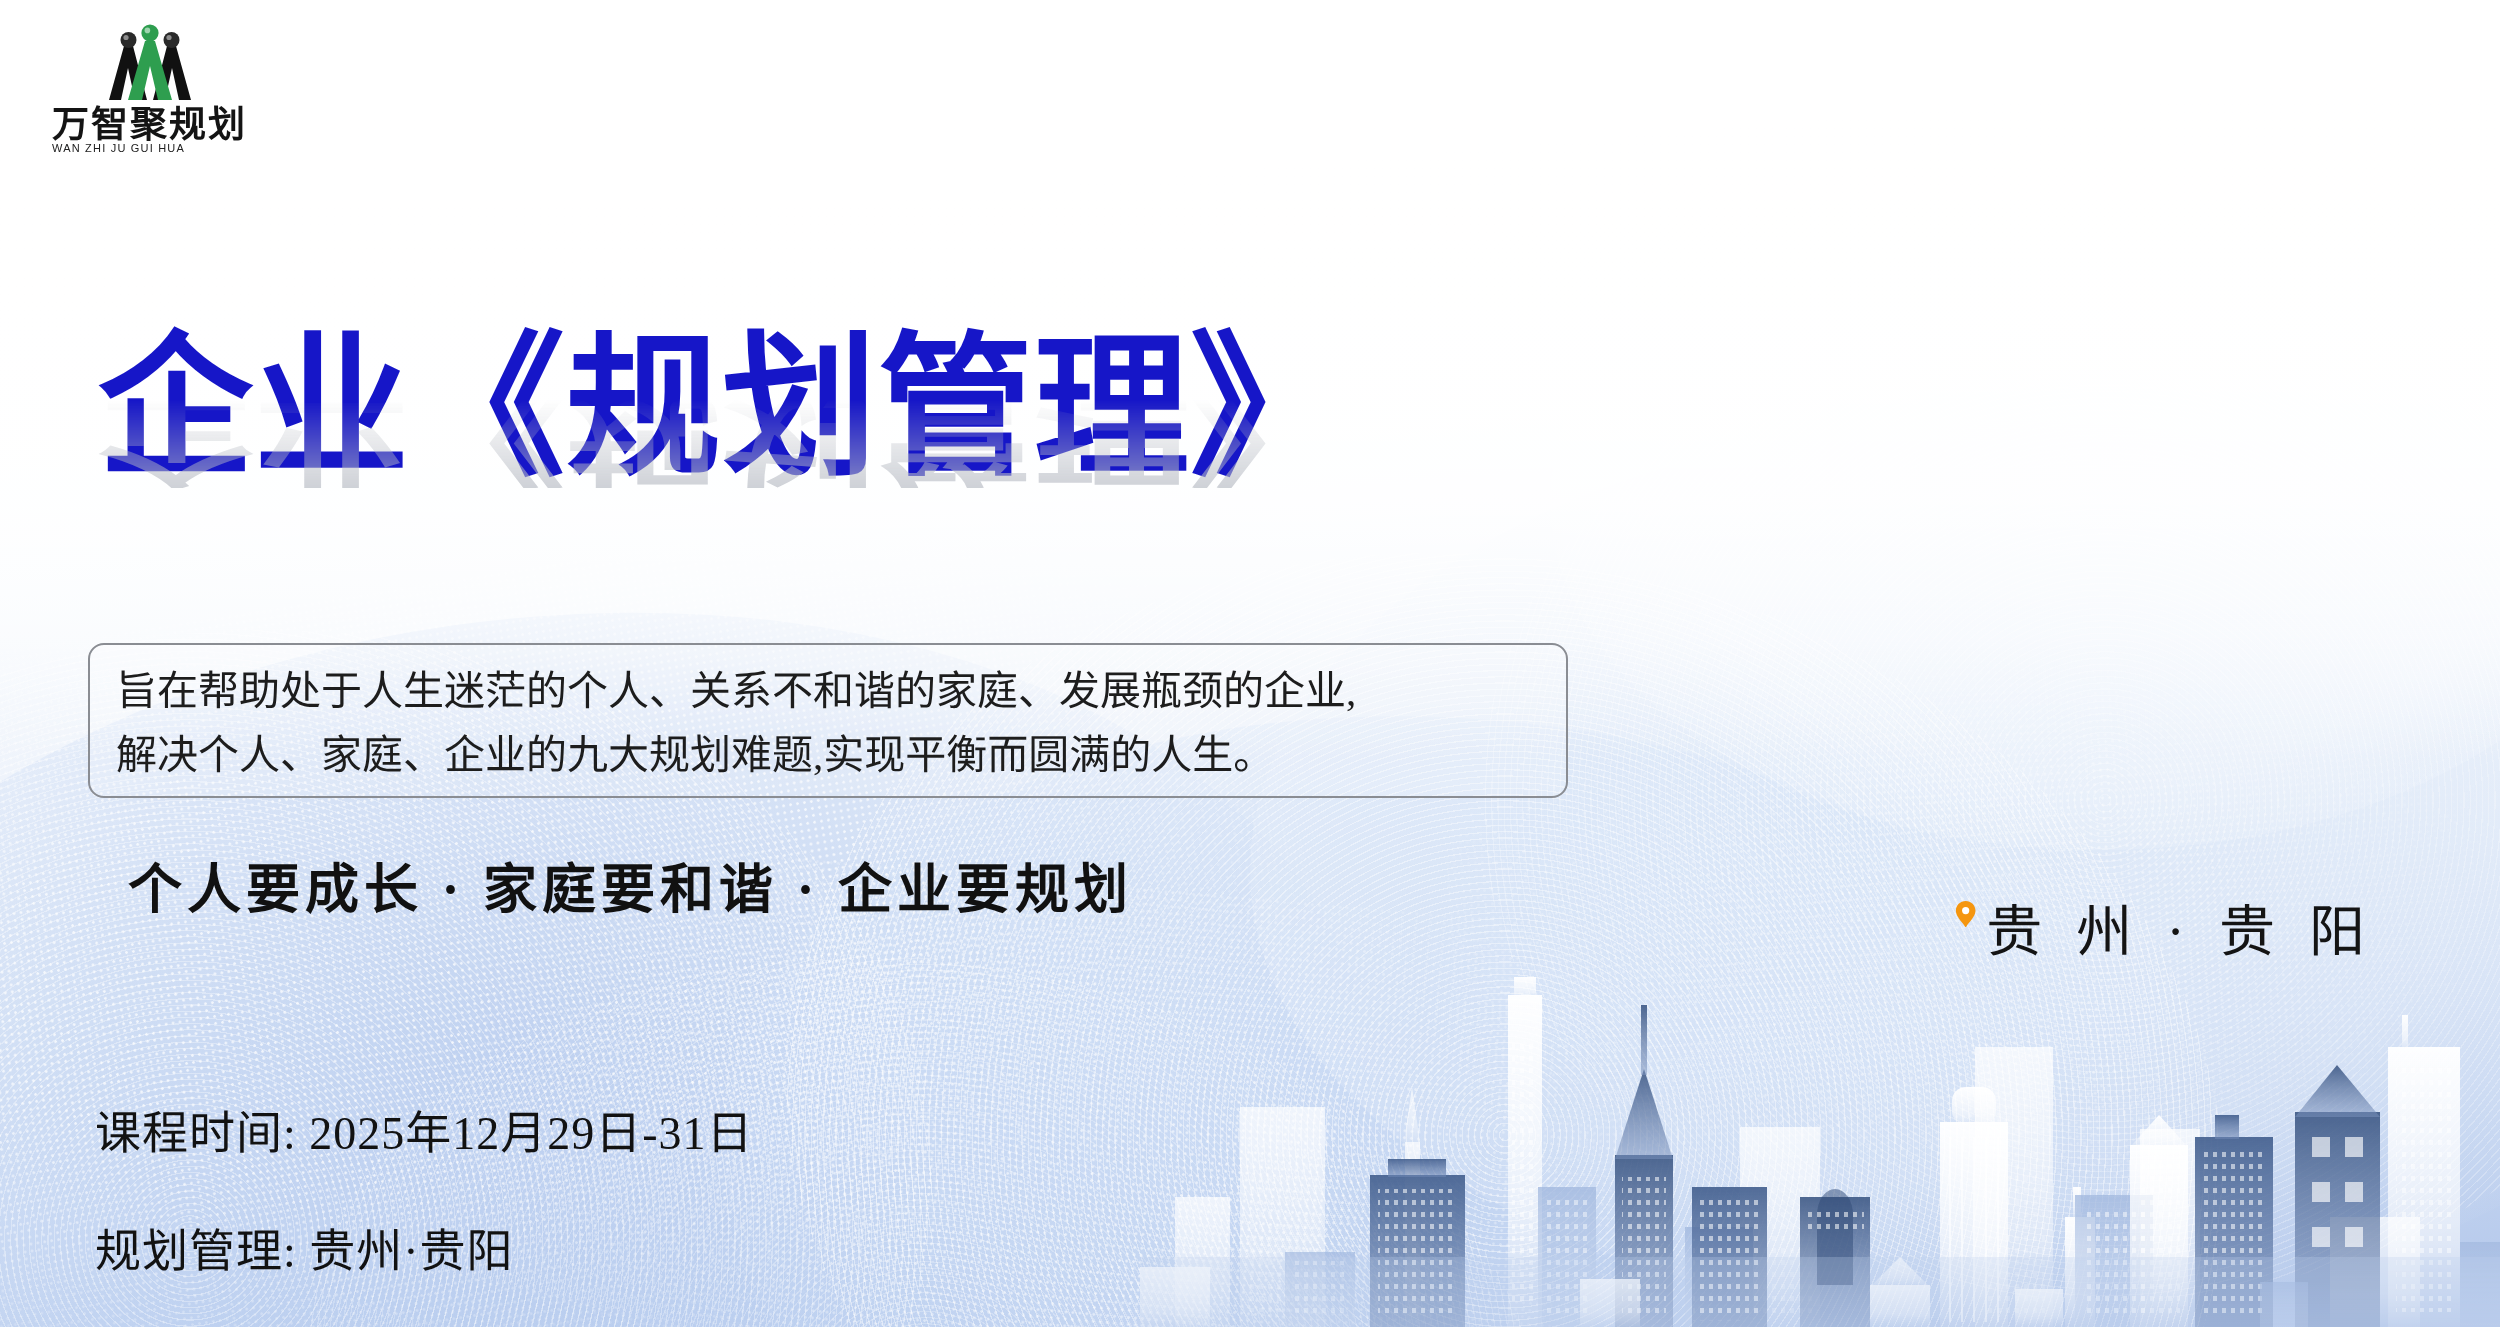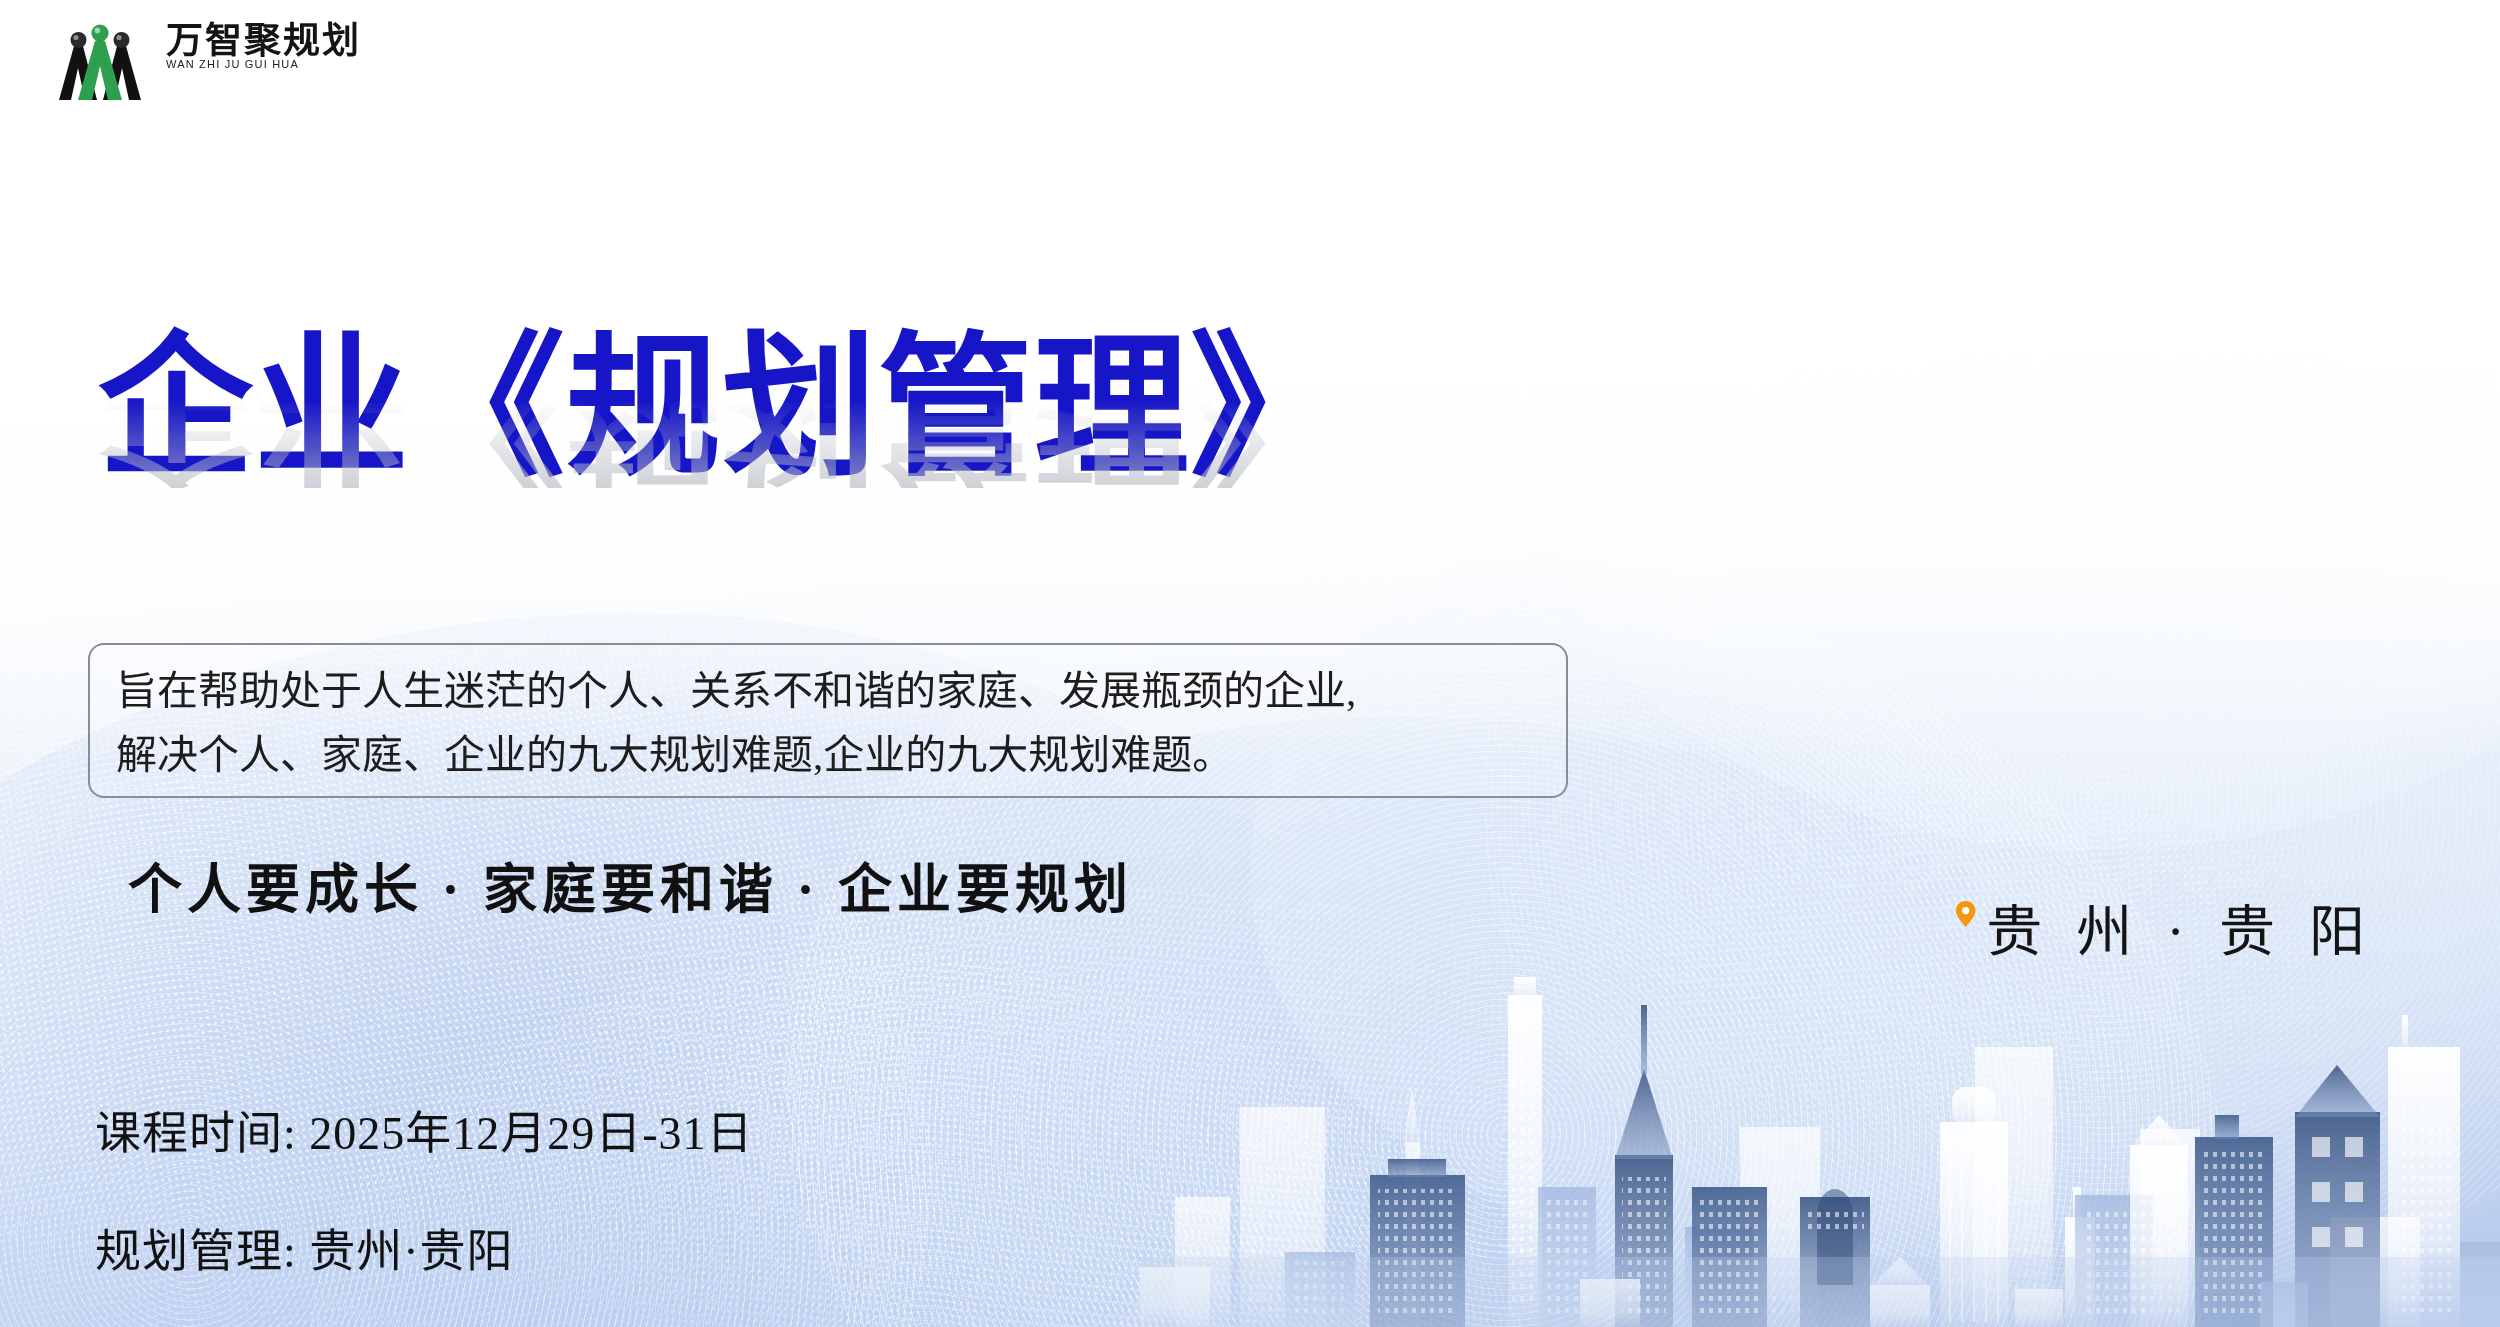--- a/index.html
+++ b/index.html
@@ -116,21 +116,21 @@
       rgba(255,255,255,1) 0%,
       rgba(255,255,255,0.99) 40%,
       rgba(255,255,255,0.9) 66%,
       rgba(255,255,255,0.55) 84%,
       rgba(255,255,255,0) 100%);
   }
 
   
   #logo {
     position:absolute; left:52px; top:22px;
-    display:flex; gap:18px;
+    display:flex; align-items:center; gap:2px;flex-direction:column;
   }
   #logo-mark { width:96px; height:82px; display:block; }
   #logo-text { display:flex; flex-direction:column; line-height:1; }
   #logo-cn {
     font-family:"Liberation Serif","DejaVu Serif",serif;
     font-size:37px; font-weight:700; color:#141414;
     letter-spacing:2px;
   }
   #logo-en {
     font-size:11px; font-weight:400; color:#202020;
@@ -422,21 +422,21 @@
     </div>
   </div>
 
   <div id="title-wrap">
     <div id="main-title">企业《规划管理》</div>
     <div id="title-reflection">企业《规划管理》</div>
   </div>
 
   <div id="desc-box">
     <div class="desc-line">旨在帮助处于人生迷茫的个人、关系不和谐的家庭、发展瓶颈的企业,</div>
-    <div class="desc-line">解决个人、家庭、企业的九大规划难题,企业的九大规划难题。</div>
+    <div class="desc-line">解决个人、家庭、企业的九大规划难题,实现平衡而圆满的人生。</div>
   </div>
 
   <div id="slogan">个人要成长 · 家庭要和谐 · 企业要规划</div>
 
   <div id="location-block">
     <svg id="pin-icon" viewBox="0 0 74 94" xmlns="http://www.w3.org/2000/svg">
       <path d="M37 2 C18 2 3 17 3 36 C3 56 27 78 35 91 C36 93 38 93 39 91 C47 78 71 56 71 36 C71 17 56 2 37 2 Z" fill="#F5960F"></path>
       <circle cx="37" cy="35" r="12.5" fill="#ffffff"></circle>
     </svg>
     <div id="location-label">贵 州 · 贵 阳</div>

